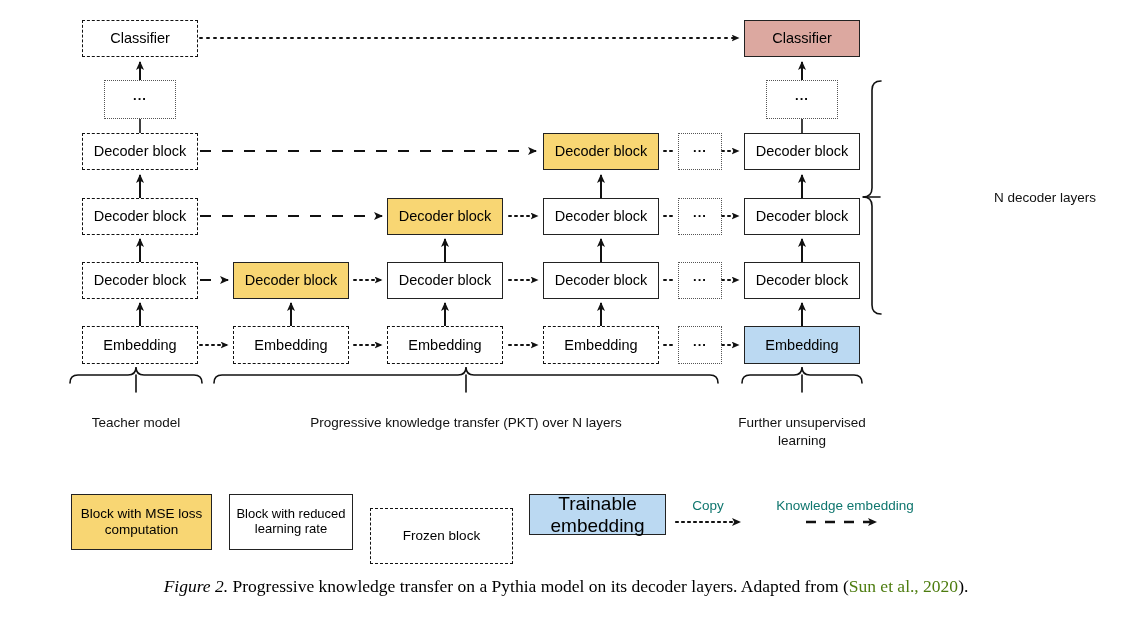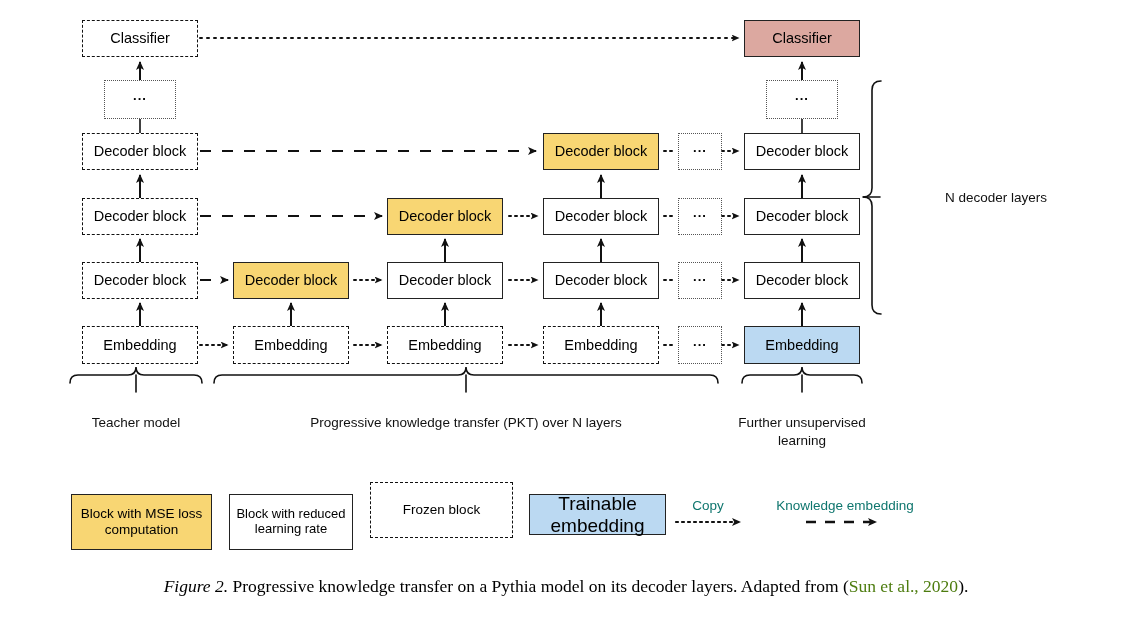--- a/index.html
+++ b/index.html
@@ -245,37 +245,37 @@
 
   <div class="bracelabel" style="left:56px;  top:414px; width:160px;">Teacher model</div>
 
   <div class="bracelabel" style="left:286px; top:414px; width:360px;text-align:center;">Progressive knowledge transfer (PKT) over N layers</div>
 
   <div class="bracelabel" style="left:722px; top:414px; width:160px;">
     <div>Further unsupervised</div>
     <div>learning</div>
   </div>
 
-  <div class="bracelabel" style="left:896px; top:189px; width:200px; text-align:center;">N decoder layers</div>
+  <div class="bracelabel" style="left:896px; top:189px; width:200px; text-align:right;">N decoder layers</div>
 
   <div class="box yellow" style="left:71px;  top:494px; width:141px; height:56px; font-size:13.5px;">
     <div>
       <div>Block with MSE loss</div>
       <div>computation</div>
     </div>
   </div>
 
   <div class="box solid" style="left:229px; top:494px; width:124px; height:56px; font-size:13px;">
     <div>
       <div>Block with reduced</div>
       <div>learning rate</div>
     </div>
   </div>
 
-  <div class="box dashed" style="left:370px; top:482px; width:143px; height:56px; font-size:13.5px;">Frozen block</div>
+  <div class="box dashed" style="left:370px; top:508px; width:143px; height:56px; font-size:13.5px;">Frozen block</div>
 
   <div class="box blue" style="left:529px; top:494px; width:137px; height:41px; font-size:19px;">Trainable embedding</div>
 
   <div class="legend-text" style="left:658px; top:498px; width:100px;">Copy</div>
 
   <div class="legend-text" style="left:770px; top:498px; width:150px;">Knowledge embedding</div>
 
   <div class="caption">
     <span class="lbl">Figure 2.</span><span> Progressive knowledge transfer on a Pythia model on its decoder layers. Adapted from (</span><span class="cite">Sun et al., 2020</span><span>).</span>
   </div>

